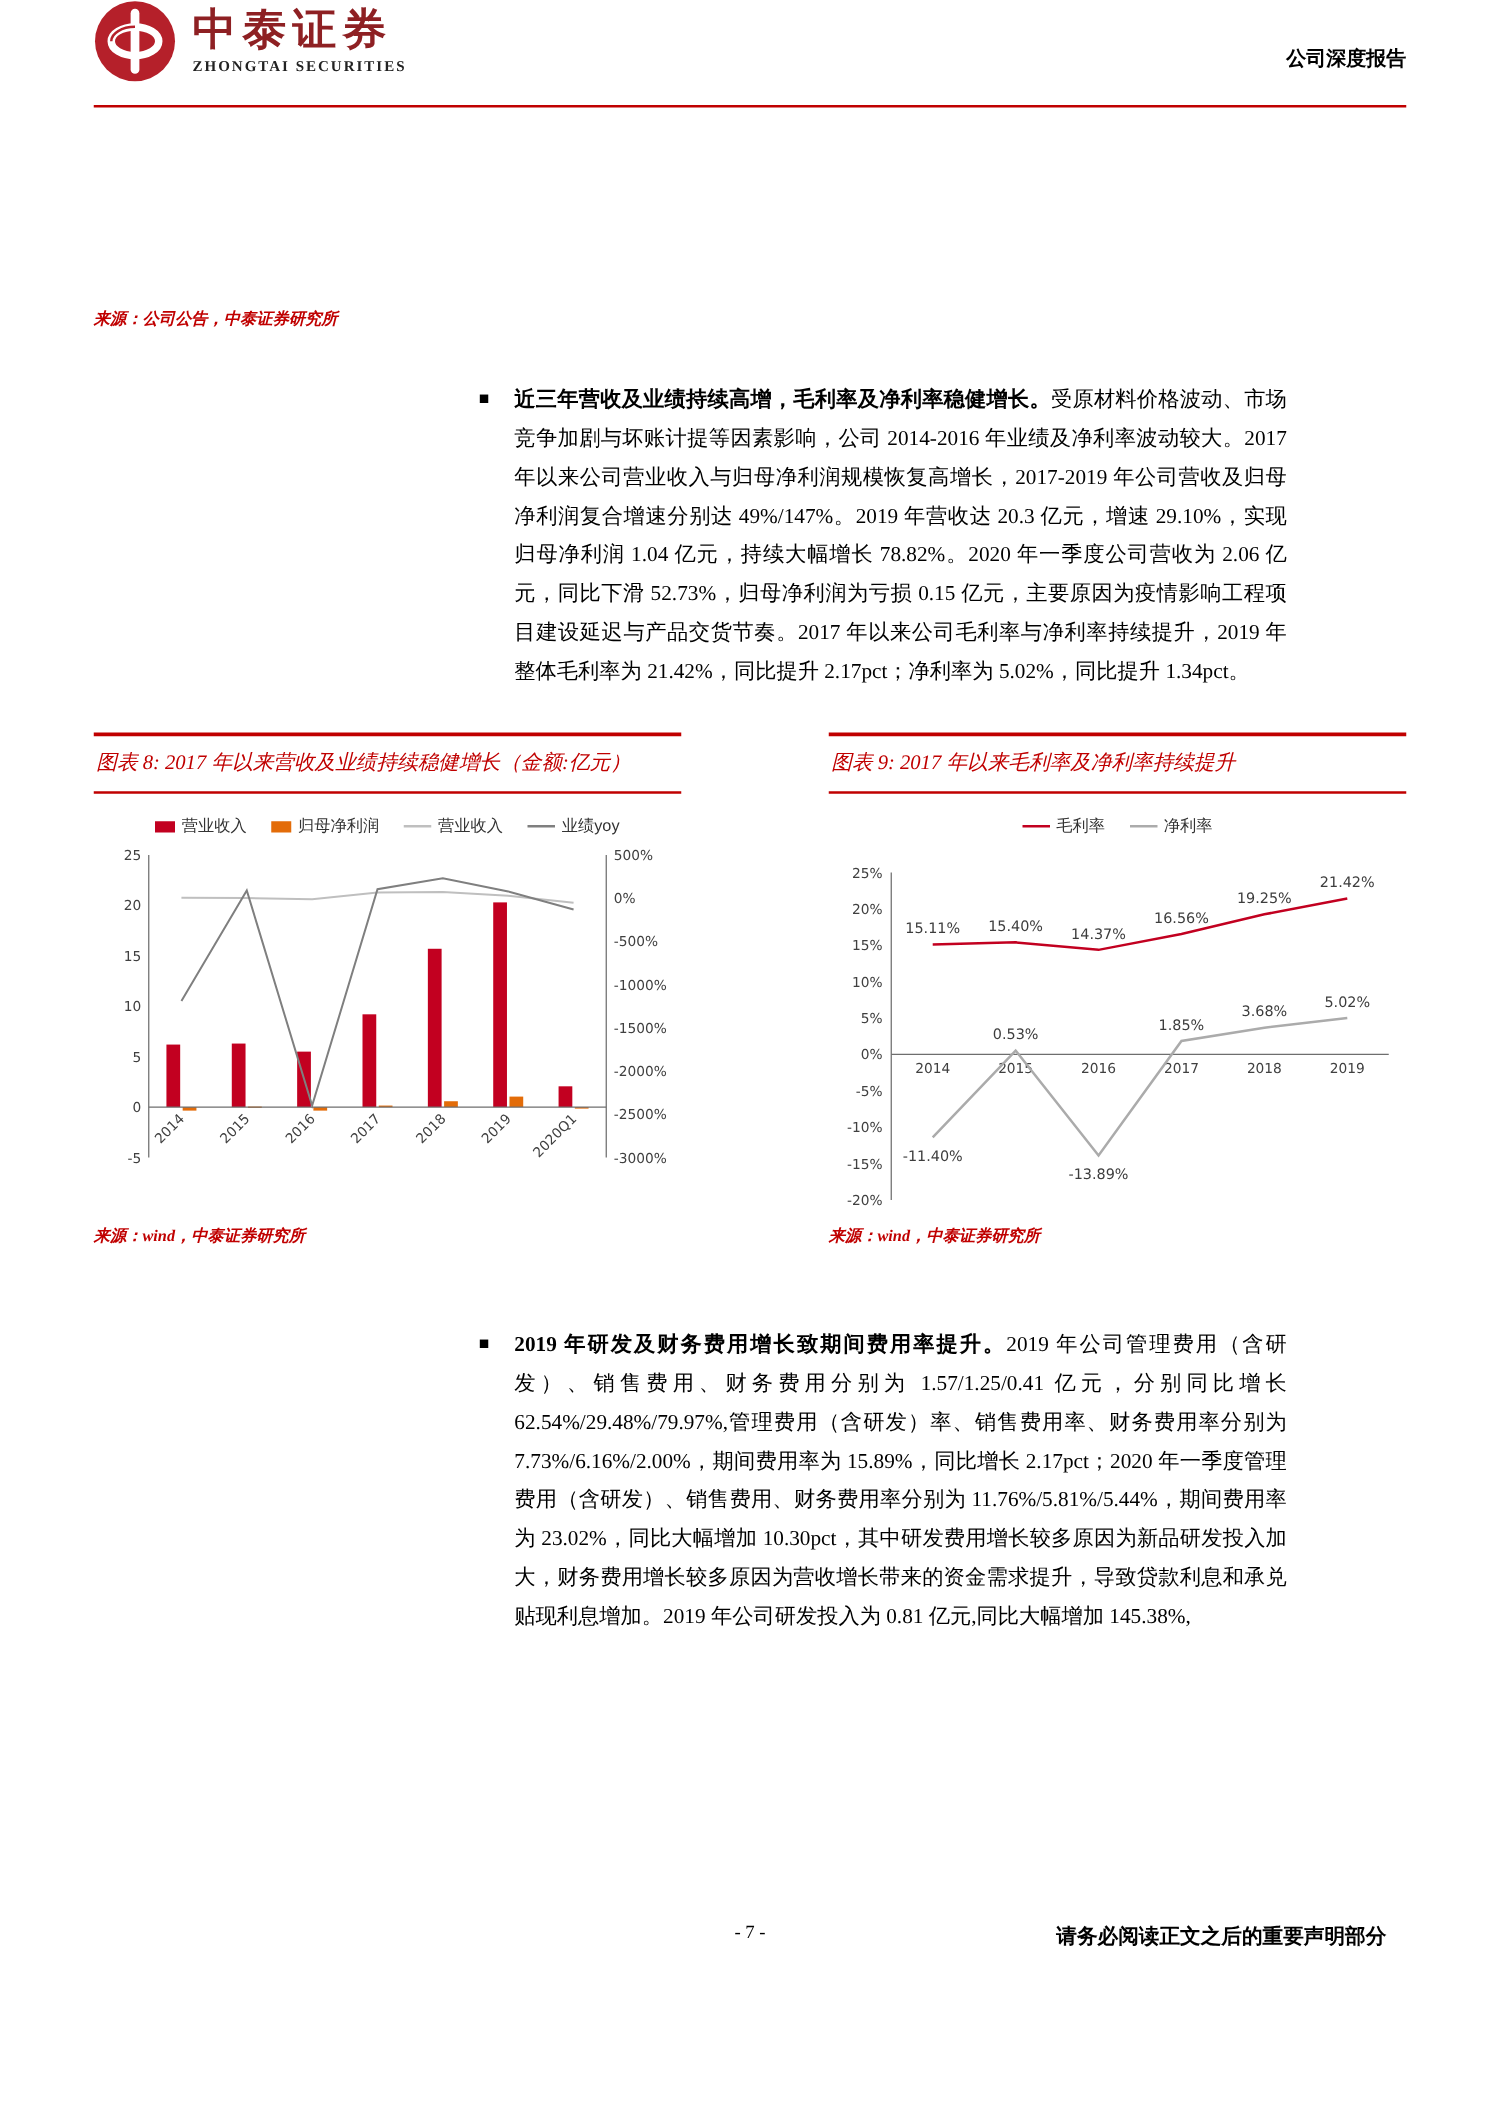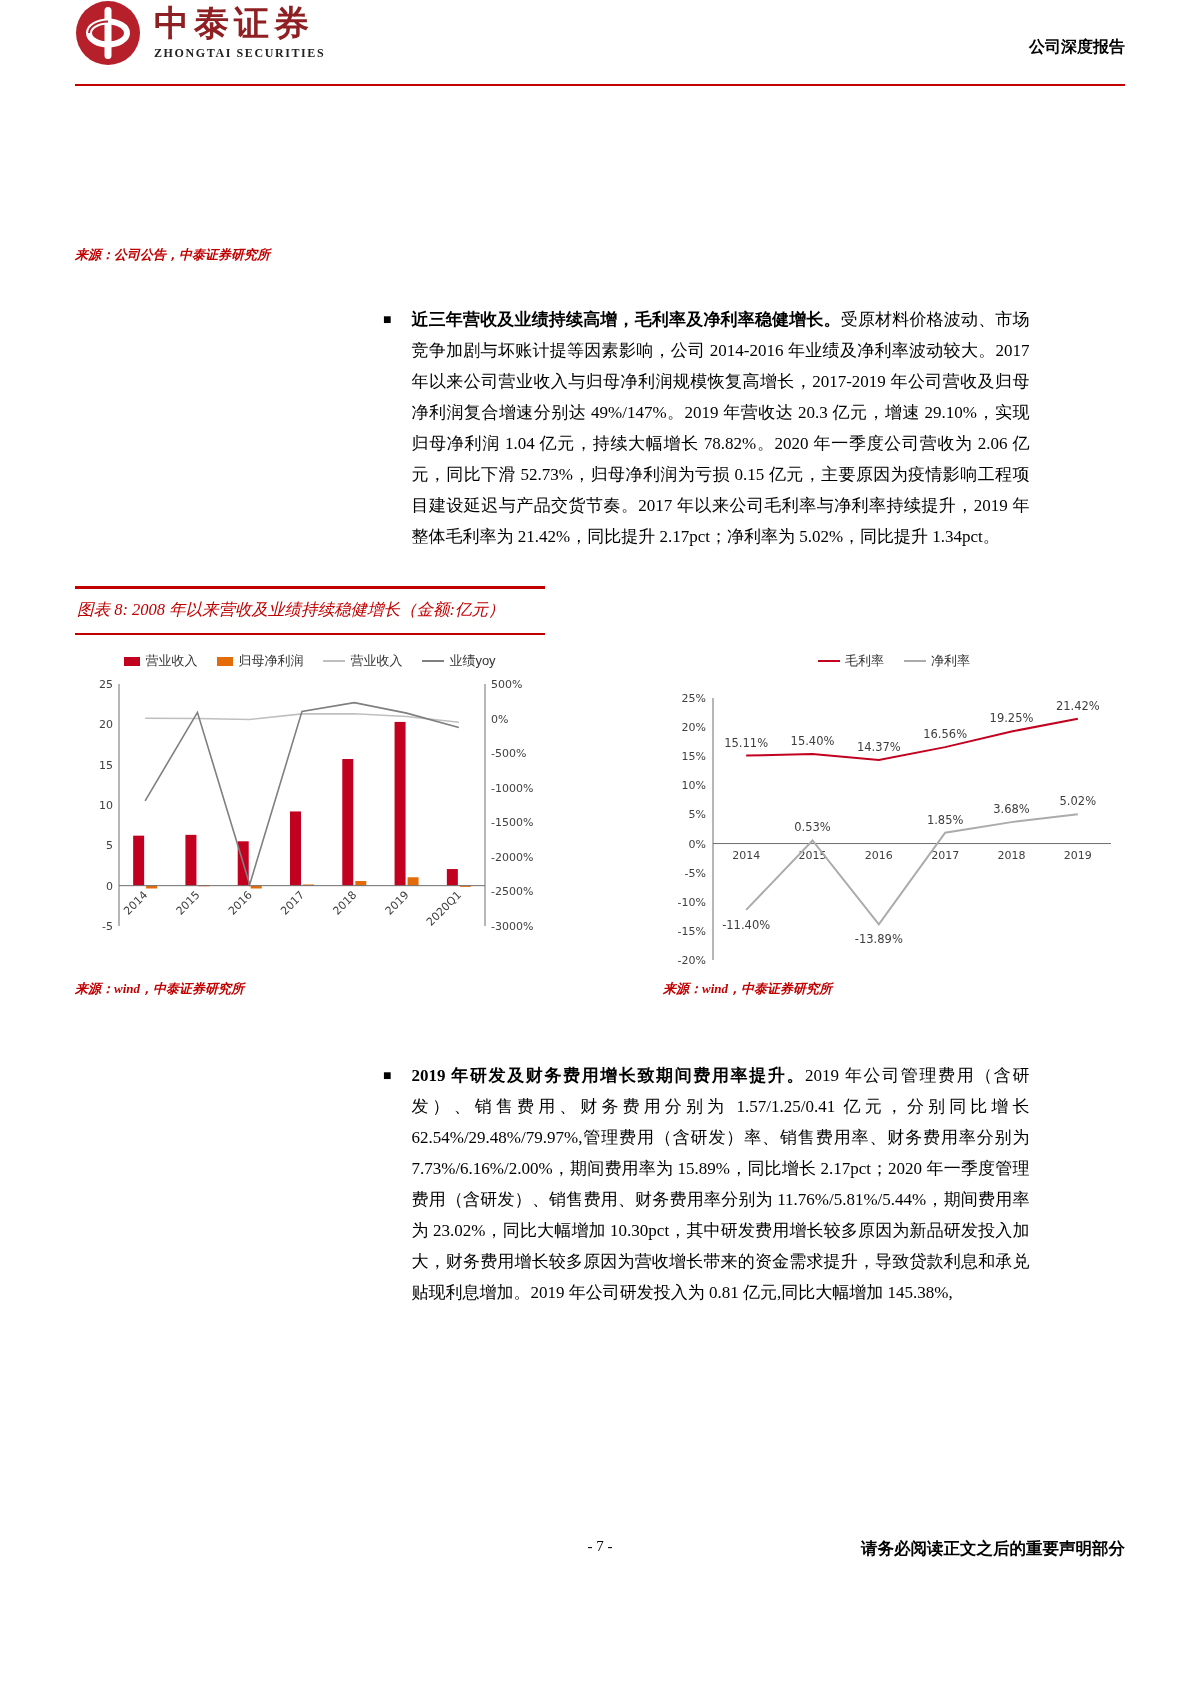--- a/index.html
+++ b/index.html
@@ -48,21 +48,21 @@
   .sw-rect { display:inline-block; width:16px; height:9px; margin-right:5px; }
   .sw-line { display:inline-block; width:22px; height:2px; margin-right:5px; }
   .chart-svg { width:100%; display:block; }
   .ax { font-size:11px; fill:#404040; font-family:"DejaVu Sans",sans-serif; }
   .lbl { font-size:11.5px; fill:#3d3d3d; font-family:"DejaVu Sans",sans-serif; }
   .axline { stroke:#6e6e6e; stroke-width:1; }
 
   
   .footer { position:absolute; left:75px; right:75px; top:1538px; height:26px; }
   .page-num { position:absolute; left:0; width:100%; text-align:center; font-size:15px; }
-  .disclaimer { position:absolute; right:0; font-size:16.5px; font-weight:bold; }
+  .disclaimer { position:absolute; right:16px; font-size:16.5px; font-weight:bold; }
 </style>
 </head>
 <body>
 
 <div class="page">
 
   <div class="header">
     <div class="brand">
       <svg class="logo" viewBox="0 0 66 66">
         <circle cx="33" cy="33" r="32" fill="#b5202a"></circle>
@@ -82,21 +82,21 @@
   <div class="source-top">来源：公司公告，中泰证券研究所</div>
 
   <div class="para para-1">
     <span class="bullet">■</span>
     <div class="para-text"><b>近三年营收及业绩持续高增，毛利率及净利率稳健增长。</b><span>受原材料价格波动、市场竞争加剧与坏账计提等因素影响，公司 2014-2016 年业绩及净利率波动较大。2017 年以来公司营业收入与归母净利润规模恢复高增长，2017-2019 年公司营收及归母净利润复合增速分别达 49%/147%。2019 年营收达 20.3 亿元，增速 29.10%，实现归母净利润 1.04 亿元，持续大幅增长 78.82%。2020 年一季度公司营收为 2.06 亿元，同比下滑 52.73%，归母净利润为亏损 0.15 亿元，主要原因为疫情影响工程项目建设延迟与产品交货节奏。2017 年以来公司毛利率与净利率持续提升，2019 年整体毛利率为 21.42%，同比提升 2.17pct；净利率为 5.02%，同比提升 1.34pct。</span></div>
   </div>
 
   <div class="figures">
 
     <figure class="fig">
-      <div class="fig-title">图表 8: 2008 年以来营收及业绩持续稳健增长（金额:亿元）</div>
+      <div class="fig-title">图表 8: 2017 年以来营收及业绩持续稳健增长（金额:亿元）</div>
       <div class="fig-body">
         <div class="legend" id="legend8">
             <span class="legend-item">
               <span class="sw-rect" style="background: rgb(194, 0, 32);"></span>
               <span>营业收入</span>
             </span>
             <span class="legend-item">
               <span class="sw-rect" style="background: rgb(227, 108, 9);"></span>
               <span>归母净利润</span>
             </span>
@@ -150,20 +150,21 @@
             <text class="ax" text-anchor="end" transform="translate(230,223.66666666666669) rotate(-45)">2017</text>
             <text class="ax" text-anchor="end" transform="translate(282.2857142857143,223.66666666666669) rotate(-45)">2018</text>
             <text class="ax" text-anchor="end" transform="translate(334.5714285714286,223.66666666666669) rotate(-45)">2019</text>
             <text class="ax" text-anchor="end" transform="translate(386.8571428571429,223.66666666666669) rotate(-45)">2020Q1</text>
           </svg>
         <div class="fig-source">来源：wind，中泰证券研究所</div>
       </div>
     </figure>
 
     <figure class="fig fig-right">
+      <div class="fig-title">图表 9: 2017 年以来毛利率及净利率持续提升</div>
       <div class="fig-body">
         <div class="legend" id="legend9">
             <span class="legend-item">
               <span class="sw-line" style="background: rgb(194, 0, 32);"></span>
               <span>毛利率</span>
             </span>
             <span class="legend-item">
               <span class="sw-line" style="background: rgb(171, 171, 171);"></span>
               <span>净利率</span>
             </span>

